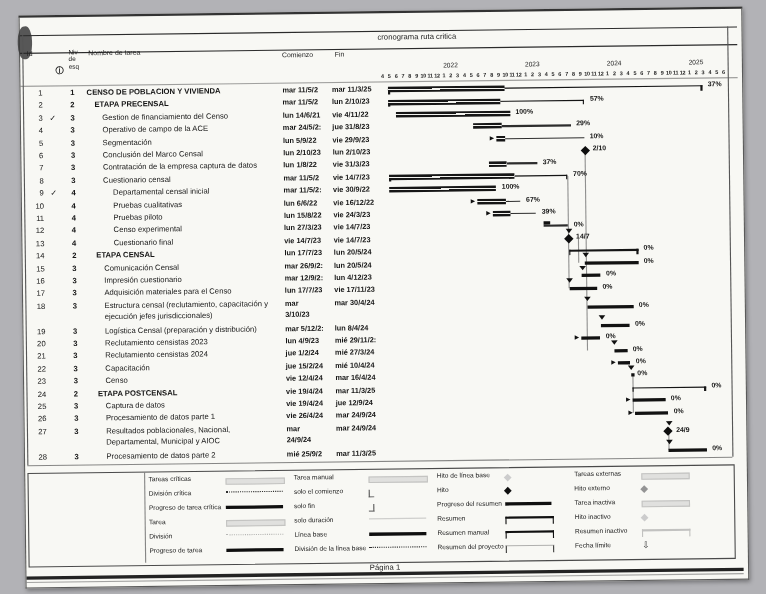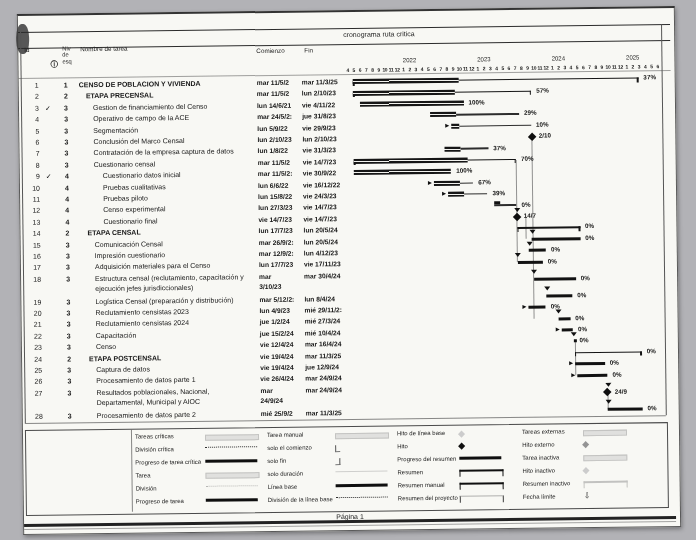--- a/index.html
+++ b/index.html
@@ -204,21 +204,21 @@
         <div class="tc id" style="left: 2px; top: 1px; width: 16px;">8</div>
         <div class="tc lvl" style="left: 40px; top: 1px; width: 10px;">3</div>
         <div class="tc name" style="left: 72px; top: 1px;">Cuestionario censal</div>
         <div class="tc date" style="left: 236px; top: 1px;">mar 11/5/2</div>
         <div class="tc date" style="left: 281px; top: 1px;">vie 14/7/23</div>
       </div>
       <div class="trow" style="left: 2px; top: 155.2px; width: 641px; height: 11.4px;">
         <div class="tc id" style="left: 2px; top: 1px; width: 16px;">9</div>
         <div class="tc chk" style="left: 24px; top: 1px;">✓</div>
         <div class="tc lvl" style="left: 40px; top: 1px; width: 10px;">4</div>
-        <div class="tc name" style="left: 81px; top: 1px;">Cuestionario datos inicial</div>
+        <div class="tc name" style="left: 81px; top: 1px;">Departamental censal inicial</div>
         <div class="tc date" style="left: 236px; top: 1px;">mar 11/5/2:</div>
         <div class="tc date" style="left: 281px; top: 1px;">vie 30/9/22</div>
       </div>
       <div class="trow" style="left: 2px; top: 166.6px; width: 641px; height: 11.4px;">
         <div class="tc id" style="left: 2px; top: 1px; width: 16px;">10</div>
         <div class="tc lvl" style="left: 40px; top: 1px; width: 10px;">4</div>
         <div class="tc name" style="left: 81px; top: 1px;">Pruebas cualitativas</div>
         <div class="tc date" style="left: 236px; top: 1px;">lun 6/6/22</div>
         <div class="tc date" style="left: 281px; top: 1px;">vie 16/12/22</div>
       </div>

